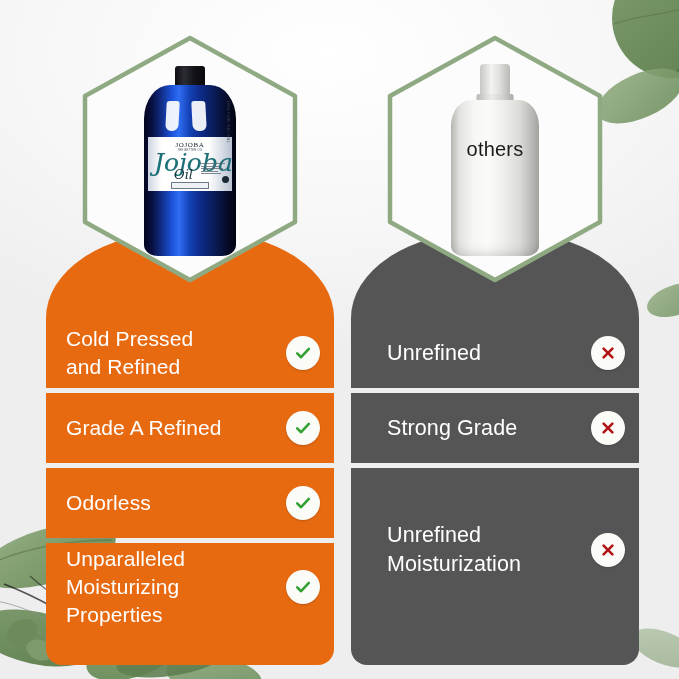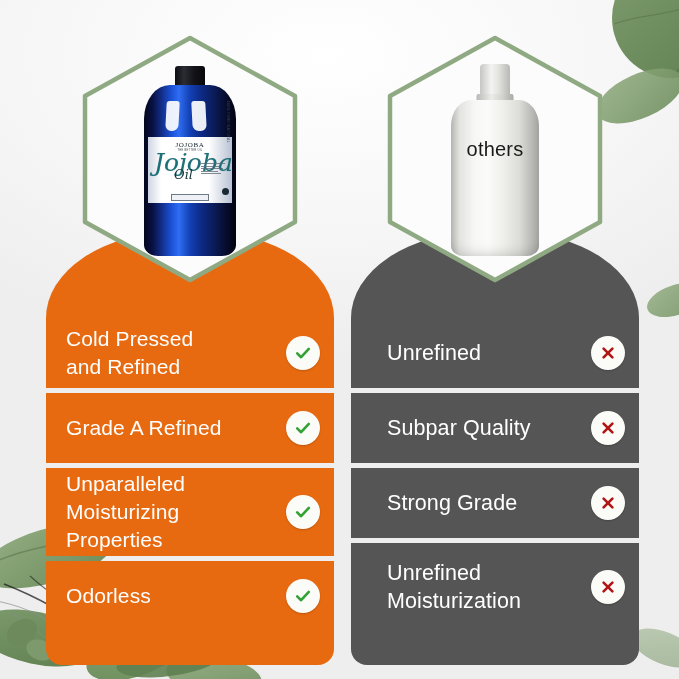--- a/index.html
+++ b/index.html
@@ -114,21 +114,21 @@
     position:absolute;left:22px;top:16px;width:13px;height:30px;
     background:#ffffff;border-radius:3px 3px 6px 6px;opacity:.92;
     transform:skewX(-3deg);
   }
   .bj-shine-b{
     position:absolute;left:48px;top:16px;width:14px;height:30px;
     background:#ffffff;border-radius:3px 3px 6px 6px;opacity:.92;
     transform:skewX(3deg);
   }
   .bj-label{
-    position:absolute;left:4px;top:52px;width:84px;height:66px;
+    position:absolute;left:4px;top:52px;width:84px;height:54px;
     background:linear-gradient(90deg,#cfd6e2 0%,#ffffff 16%,#ffffff 72%,#b9c2d2 100%);
   }
   .bj-label-top{
     position:absolute;top:4px;left:0;right:0;text-align:center;
     font-family:"Liberation Serif", serif;
     font-size:7px;letter-spacing:.6px;color:#11232e;
   }
   .bj-label-sub{
     position:absolute;top:12px;left:0;right:0;text-align:center;
     font-size:2.6px;letter-spacing:.3px;color:#33404a;
@@ -277,65 +277,57 @@
 
       <div class="row r2">
         <div class="row-text">Grade A Refined</div>
         <div class="mark">
           <svg width="20" height="20" viewBox="0 0 20 20" aria-hidden="true">
             <path d="M4.2 10.4 L8.1 14.2 L15.8 5.9" fill="none" stroke="#35a135" stroke-width="2.6" stroke-linecap="round" stroke-linejoin="round"></path>
           </svg>
         </div>
       </div>
 
+      <div class="row r3">
+        <div class="row-text">Odorless</div>
+        <div class="mark">
+          <svg width="20" height="20" viewBox="0 0 20 20" aria-hidden="true">
+            <path d="M4.2 10.4 L8.1 14.2 L15.8 5.9" fill="none" stroke="#35a135" stroke-width="2.6" stroke-linecap="round" stroke-linejoin="round"></path>
+          </svg>
+        </div>
+      </div>
+
       <div class="row r4">
         <div class="row-text">Unparalleled
 Moisturizing
 Properties</div>
         <div class="mark">
           <svg width="20" height="20" viewBox="0 0 20 20" aria-hidden="true">
             <path d="M4.2 10.4 L8.1 14.2 L15.8 5.9" fill="none" stroke="#35a135" stroke-width="2.6" stroke-linecap="round" stroke-linejoin="round"></path>
           </svg>
         </div>
       </div>
 
-      <div class="row r3">
-        <div class="row-text">Odorless</div>
-        <div class="mark">
-          <svg width="20" height="20" viewBox="0 0 20 20" aria-hidden="true">
-            <path d="M4.2 10.4 L8.1 14.2 L15.8 5.9" fill="none" stroke="#35a135" stroke-width="2.6" stroke-linecap="round" stroke-linejoin="round"></path>
-          </svg>
-        </div>
-      </div>
-
     </div>
     <div class="col-foot"></div>
   </div>
 
   <div class="col right">
     <div class="col-arch"></div>
     <div class="rows">
 
       <div class="row r1">
         <div class="row-text">Unrefined</div>
         <div class="mark">
           <svg width="20" height="20" viewBox="0 0 20 20" aria-hidden="true">
             <path d="M5.6 5.6 L14.4 14.4 M14.4 5.6 L5.6 14.4" fill="none" stroke="#b01616" stroke-width="2.6" stroke-linecap="round"></path>
           </svg>
         </div>
       </div>
 
-      <div class="row r2">
-        <div class="row-text">Subpar Quality</div>
-        <div class="mark">
-          <svg width="20" height="20" viewBox="0 0 20 20" aria-hidden="true">
-            <path d="M5.6 5.6 L14.4 14.4 M14.4 5.6 L5.6 14.4" fill="none" stroke="#b01616" stroke-width="2.6" stroke-linecap="round"></path>
-          </svg>
-        </div>
-      </div>
 
       <div class="row r3">
         <div class="row-text">Strong Grade</div>
         <div class="mark">
           <svg width="20" height="20" viewBox="0 0 20 20" aria-hidden="true">
             <path d="M5.6 5.6 L14.4 14.4 M14.4 5.6 L5.6 14.4" fill="none" stroke="#b01616" stroke-width="2.6" stroke-linecap="round"></path>
           </svg>
         </div>
       </div>
 

